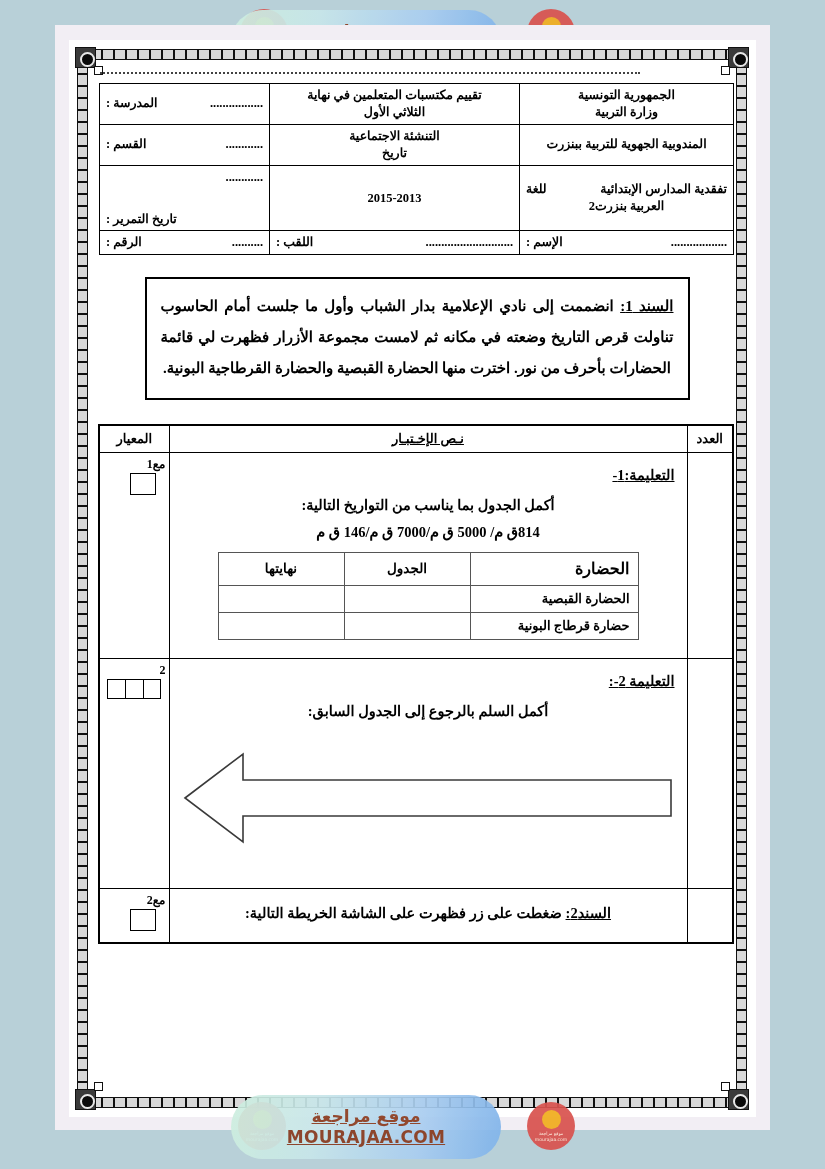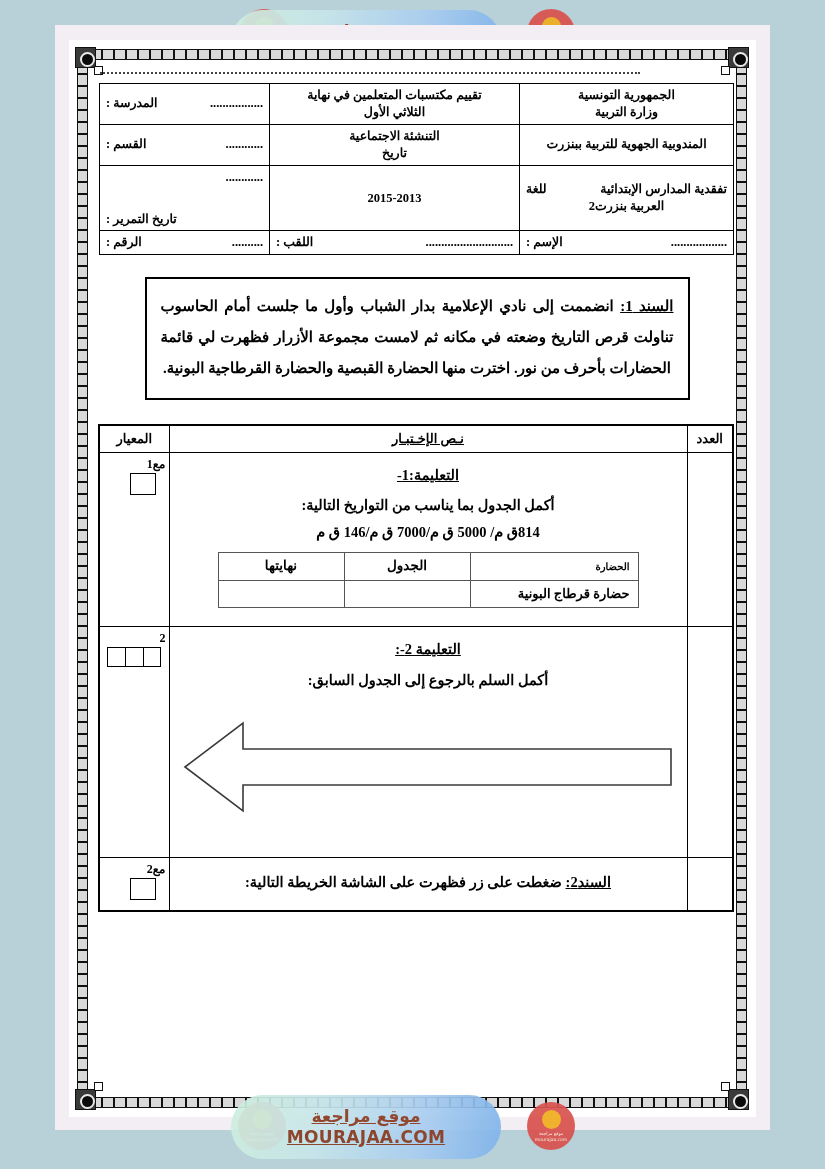--- a/index.html
+++ b/index.html
@@ -205,21 +205,21 @@
   .crit-box {
     width: 18px; height: 20px;
     border: 1.5px solid #000;
     background: #fff;
   }
   .crit-box + .crit-box { border-right: 0; }
   .crit-box.single { width: 26px; height: 22px; }
 
   
   .inst-head {
-    text-align: center;
+    text-align: right;
     font-size: 14.5px;
     font-weight: bold;
     margin: 0 0 6px 0;
     unicode-bidi: plaintext;
   }
   .inst-head u { text-decoration: underline; }
 
   .inst-line {
     text-align: center;
     font-size: 14.5px;
@@ -241,21 +241,21 @@
     padding: 2px 8px;
     font-size: 13px;
     font-weight: bold;
     color: #000;
     vertical-align: middle;
   }
   table.civ td.c-name  { width: 168px; text-align: right; }
   table.civ td.c-start { width: 126px; text-align: center; }
   table.civ td.c-end   { width: 126px; text-align: center; }
   table.civ tr.civ-head td { font-size: 13.5px; }
-  table.civ tr.civ-head td.c-name { font-size: 10px; }
+  table.civ tr.civ-head td.c-name { font-size: 16px; }
 
   
   #arrow-wrap {
     display: flex;
     justify-content: center;
     padding: 26px 0 30px 0;
   }
   svg.arrow { display: block; }
 
   
@@ -479,20 +479,25 @@
           <div class="inst-line tight">814ق م/ 5000 ق م/7000 ق م/146 ق م</div>
 
           <table class="civ">
             <tbody>
               <tr class="civ-head">
                 <td class="c-name">الحضارة</td>
                 <td class="c-start">الجدول</td>
                 <td class="c-end">نهايتها</td>
               </tr>
               <tr>
+                <td class="c-name">الحضارة القبصية</td>
+                <td class="c-start"></td>
+                <td class="c-end"></td>
+              </tr>
+              <tr>
                 <td class="c-name">حضارة قرطاج البونية</td>
                 <td class="c-start"></td>
                 <td class="c-end"></td>
               </tr>
             </tbody>
           </table>
         </td>
         <td class="cell-miyar">
           <span class="crit-label">مع1</span>
           <div class="crit-boxes left">

